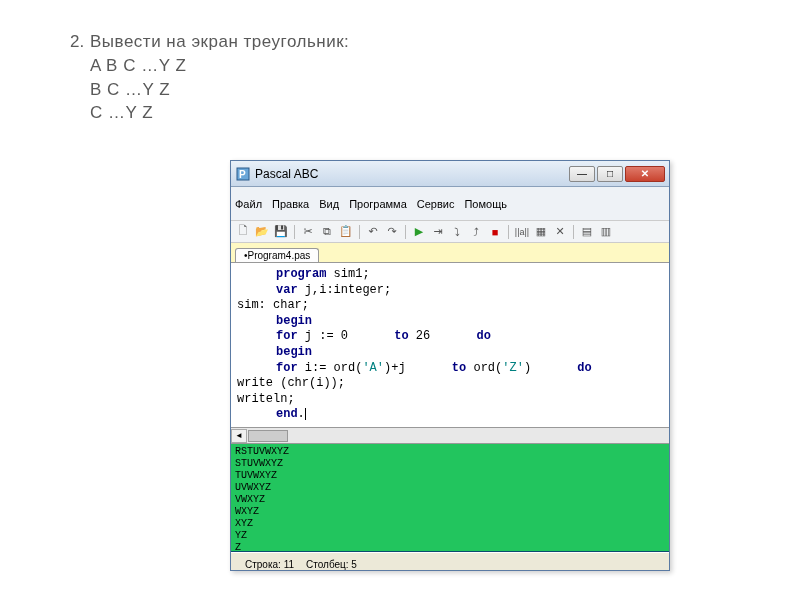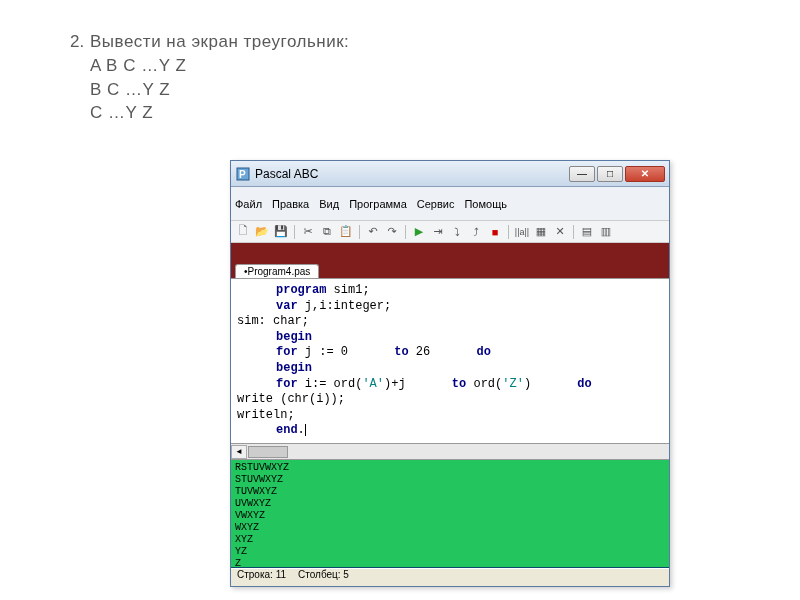--- a/index.html
+++ b/index.html
@@ -17,30 +17,30 @@
 .win-btns { display: flex; gap: 2px; }
 .win-btn { width: 26px; height: 16px; border: 1px solid #888; border-radius: 2px; display: flex; align-items: center; justify-content: center; font-size: 10px; background: linear-gradient(#f5f5f5,#dcdcdc); cursor: pointer; }
 .win-btn.close { background: linear-gradient(#e07a6a, #c8432f); color: #fff; border-color: #a03020; width: 40px; font-weight: bold; }
 .menubar { height: 34px; background: #eef2f6; display: flex; align-items: center; padding: 0 4px; gap: 10px; border-bottom: 1px solid #ccc; color: #000; font-size: 11px; }
 .menubar span { cursor: pointer; }
 .toolbar { height: 22px; background: #f2f4f6; border-bottom: 1px solid #ccc; display: flex; align-items: center; padding: 0 4px; gap: 3px; }
 .tb-btn { width: 16px; height: 16px; display: inline-flex; align-items: center; justify-content: center; font-size: 11px; color: #555; cursor: pointer; }
 .tb-sep { width: 1px; height: 14px; background: #bbb; margin: 0 2px; }
 .tb-green { color: #2a9d2a; }
 .tb-red { color: #c00; }
-.tabbar { height: 36px; background: #7f1d1d; display: flex; align-items: flex-end; padding: 0 4px; border-bottom: 1px solid #999; }
+.tabbar { height: 20px; background: #fef9c3; display: flex; align-items: flex-end; padding: 0 4px; border-bottom: 1px solid #999; }
 .tab { background: #fdfdfd; border: 1px solid #999; border-bottom: none; padding: 1px 8px; font-size: 10px; border-radius: 3px 3px 0 0; }
 .code-area { background: #fff; padding: 4px 6px; font-family: "Courier New", monospace; font-size: 12px; line-height: 1.3; color: #000; height: 165px; border-bottom: 1px solid #999; overflow: hidden; position: relative; }
 .code-area .kw { color: #000080; font-weight: bold; padding-left: 39px; }
 .code-area .str { color: #008080; }
 .scrollbar-h { height: 16px; background: #e8e8e8; border-bottom: 1px solid #999; display: flex; align-items: center; }
 .sb-arrow { width: 16px; height: 14px; background: #f0f0f0; border: 1px solid #aaa; display: flex; align-items: center; justify-content: center; font-size: 8px; cursor: pointer; }
 .sb-thumb { width: 40px; height: 12px; background: #cdcdcd; border: 1px solid #999; margin-left: 1px; }
 .output-area { background: #22c55e; padding: 2px 4px; font-family: "Courier New", monospace; font-size: 10px; line-height: 1.2; color: #000; height: 108px; overflow: hidden; border-bottom: 1px solid #0c4a6e; }
-.statusbar { height: 18px; background: #ece9d8; display: flex; align-items: flex-start; padding: 0 6px; gap: 12px; font-size: 10px; border-top: 1px solid #fff; }
+.statusbar { height: 18px; background: #ece9d8; display: flex; align-items: flex-end; padding: 0 14px; gap: 12px; font-size: 10px; border-top: 1px solid #fff; }
 .cursor-line { display: inline-block; width: 1px; height: 12px; background: #000; vertical-align: middle; }
 </style>
 </head>
 <body>
 
 <div class="slide">
   <div class="content-row">
     <div class="task-text">
       <div class="task-num">2.</div>
       <div class="task-body">

